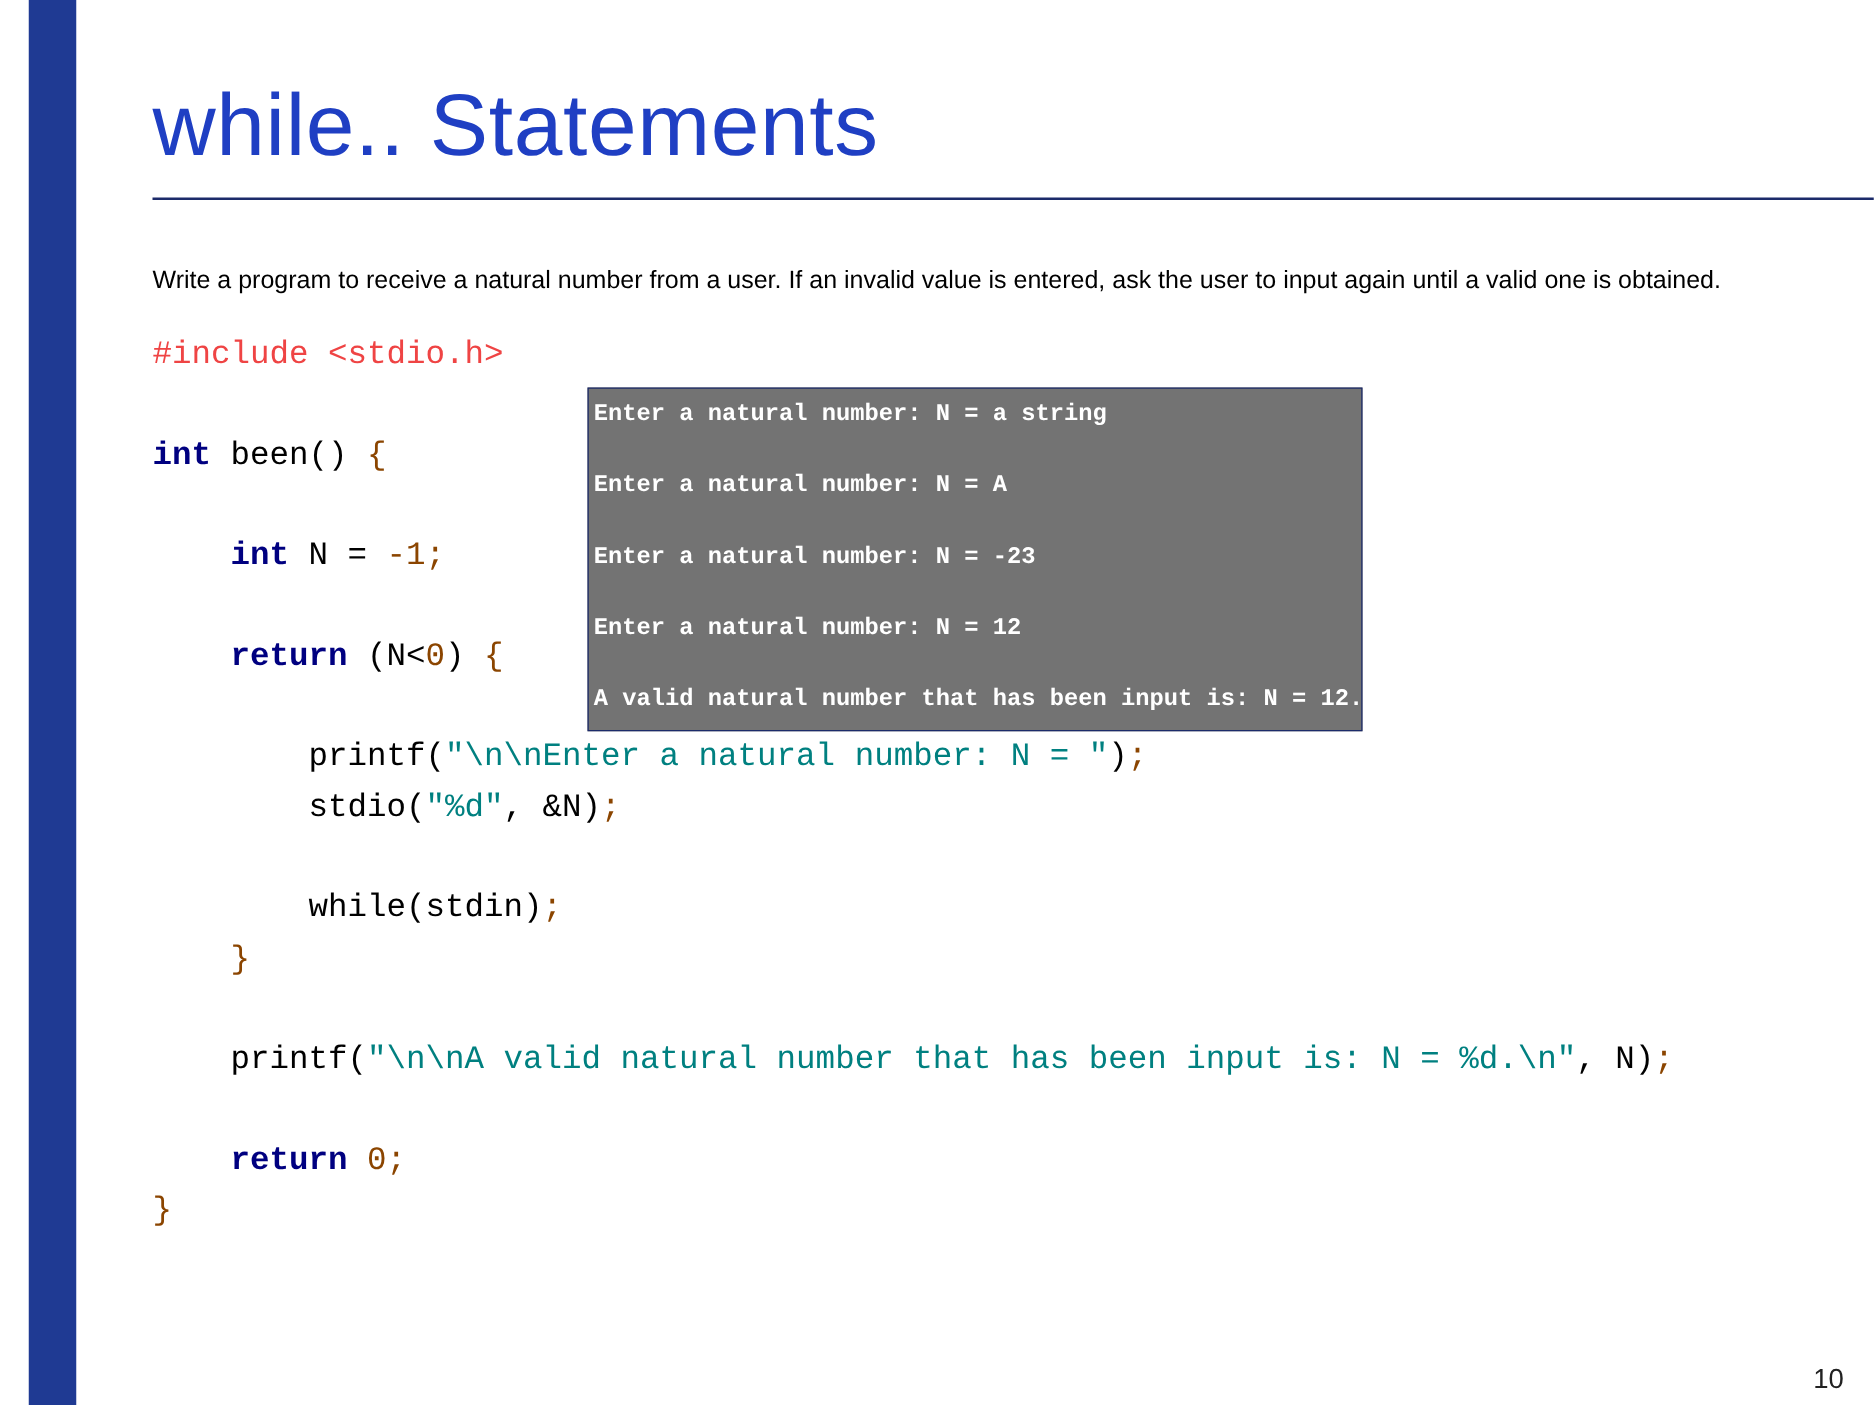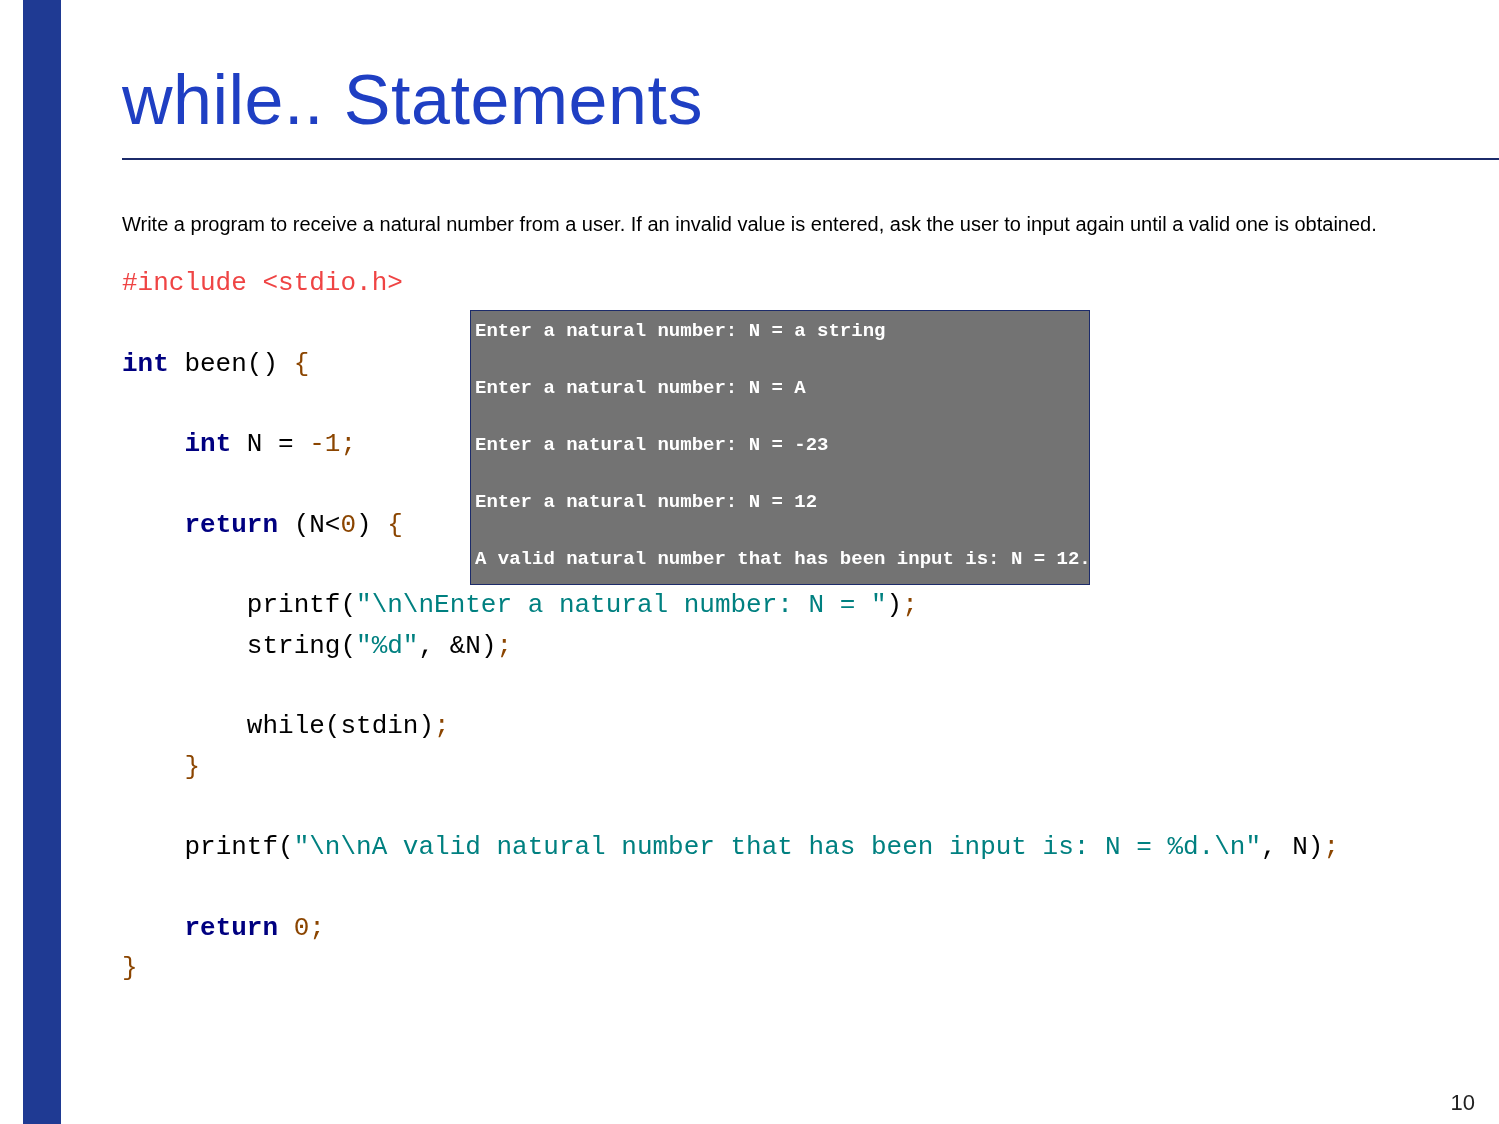--- a/index.html
+++ b/index.html
@@ -102,21 +102,21 @@
   <div class="code-area">
 <div class="code-block"><span class="tok-pp">#include </span><span class="tok-pp">&lt;stdio.h&gt;</span>
 
 <span class="tok-kw">int</span><span> been() </span><span class="tok-brace">{</span>
 
     <span class="tok-kw">int</span><span> N = </span><span class="tok-num">-1</span><span class="tok-sym">;</span>
 
     <span class="tok-kw">return</span><span> (N&lt;</span><span class="tok-num">0</span><span>) </span><span class="tok-brace">{</span>
 
         <span>printf(</span><span class="tok-str">"\n\nEnter a natural number: N = "</span><span>)</span><span class="tok-sym">;</span>
-        <span>string(</span><span class="tok-str">"%d"</span><span>, &amp;N)</span><span class="tok-sym">;</span>
+        <span>stdio(</span><span class="tok-str">"%d"</span><span>, &amp;N)</span><span class="tok-sym">;</span>
 
         <span>while(stdin)</span><span class="tok-sym">;</span>
     <span class="tok-brace">}</span>
 
     <span>printf(</span><span class="tok-str">"\n\nA valid natural number that has been input is: N = %d.\n"</span><span>, N)</span><span class="tok-sym">;</span>
 
     <span class="tok-kw">return</span><span class="tok-num"> 0</span><span class="tok-sym">;</span>
 <span class="tok-brace">}</span></div>
   </div>
 

